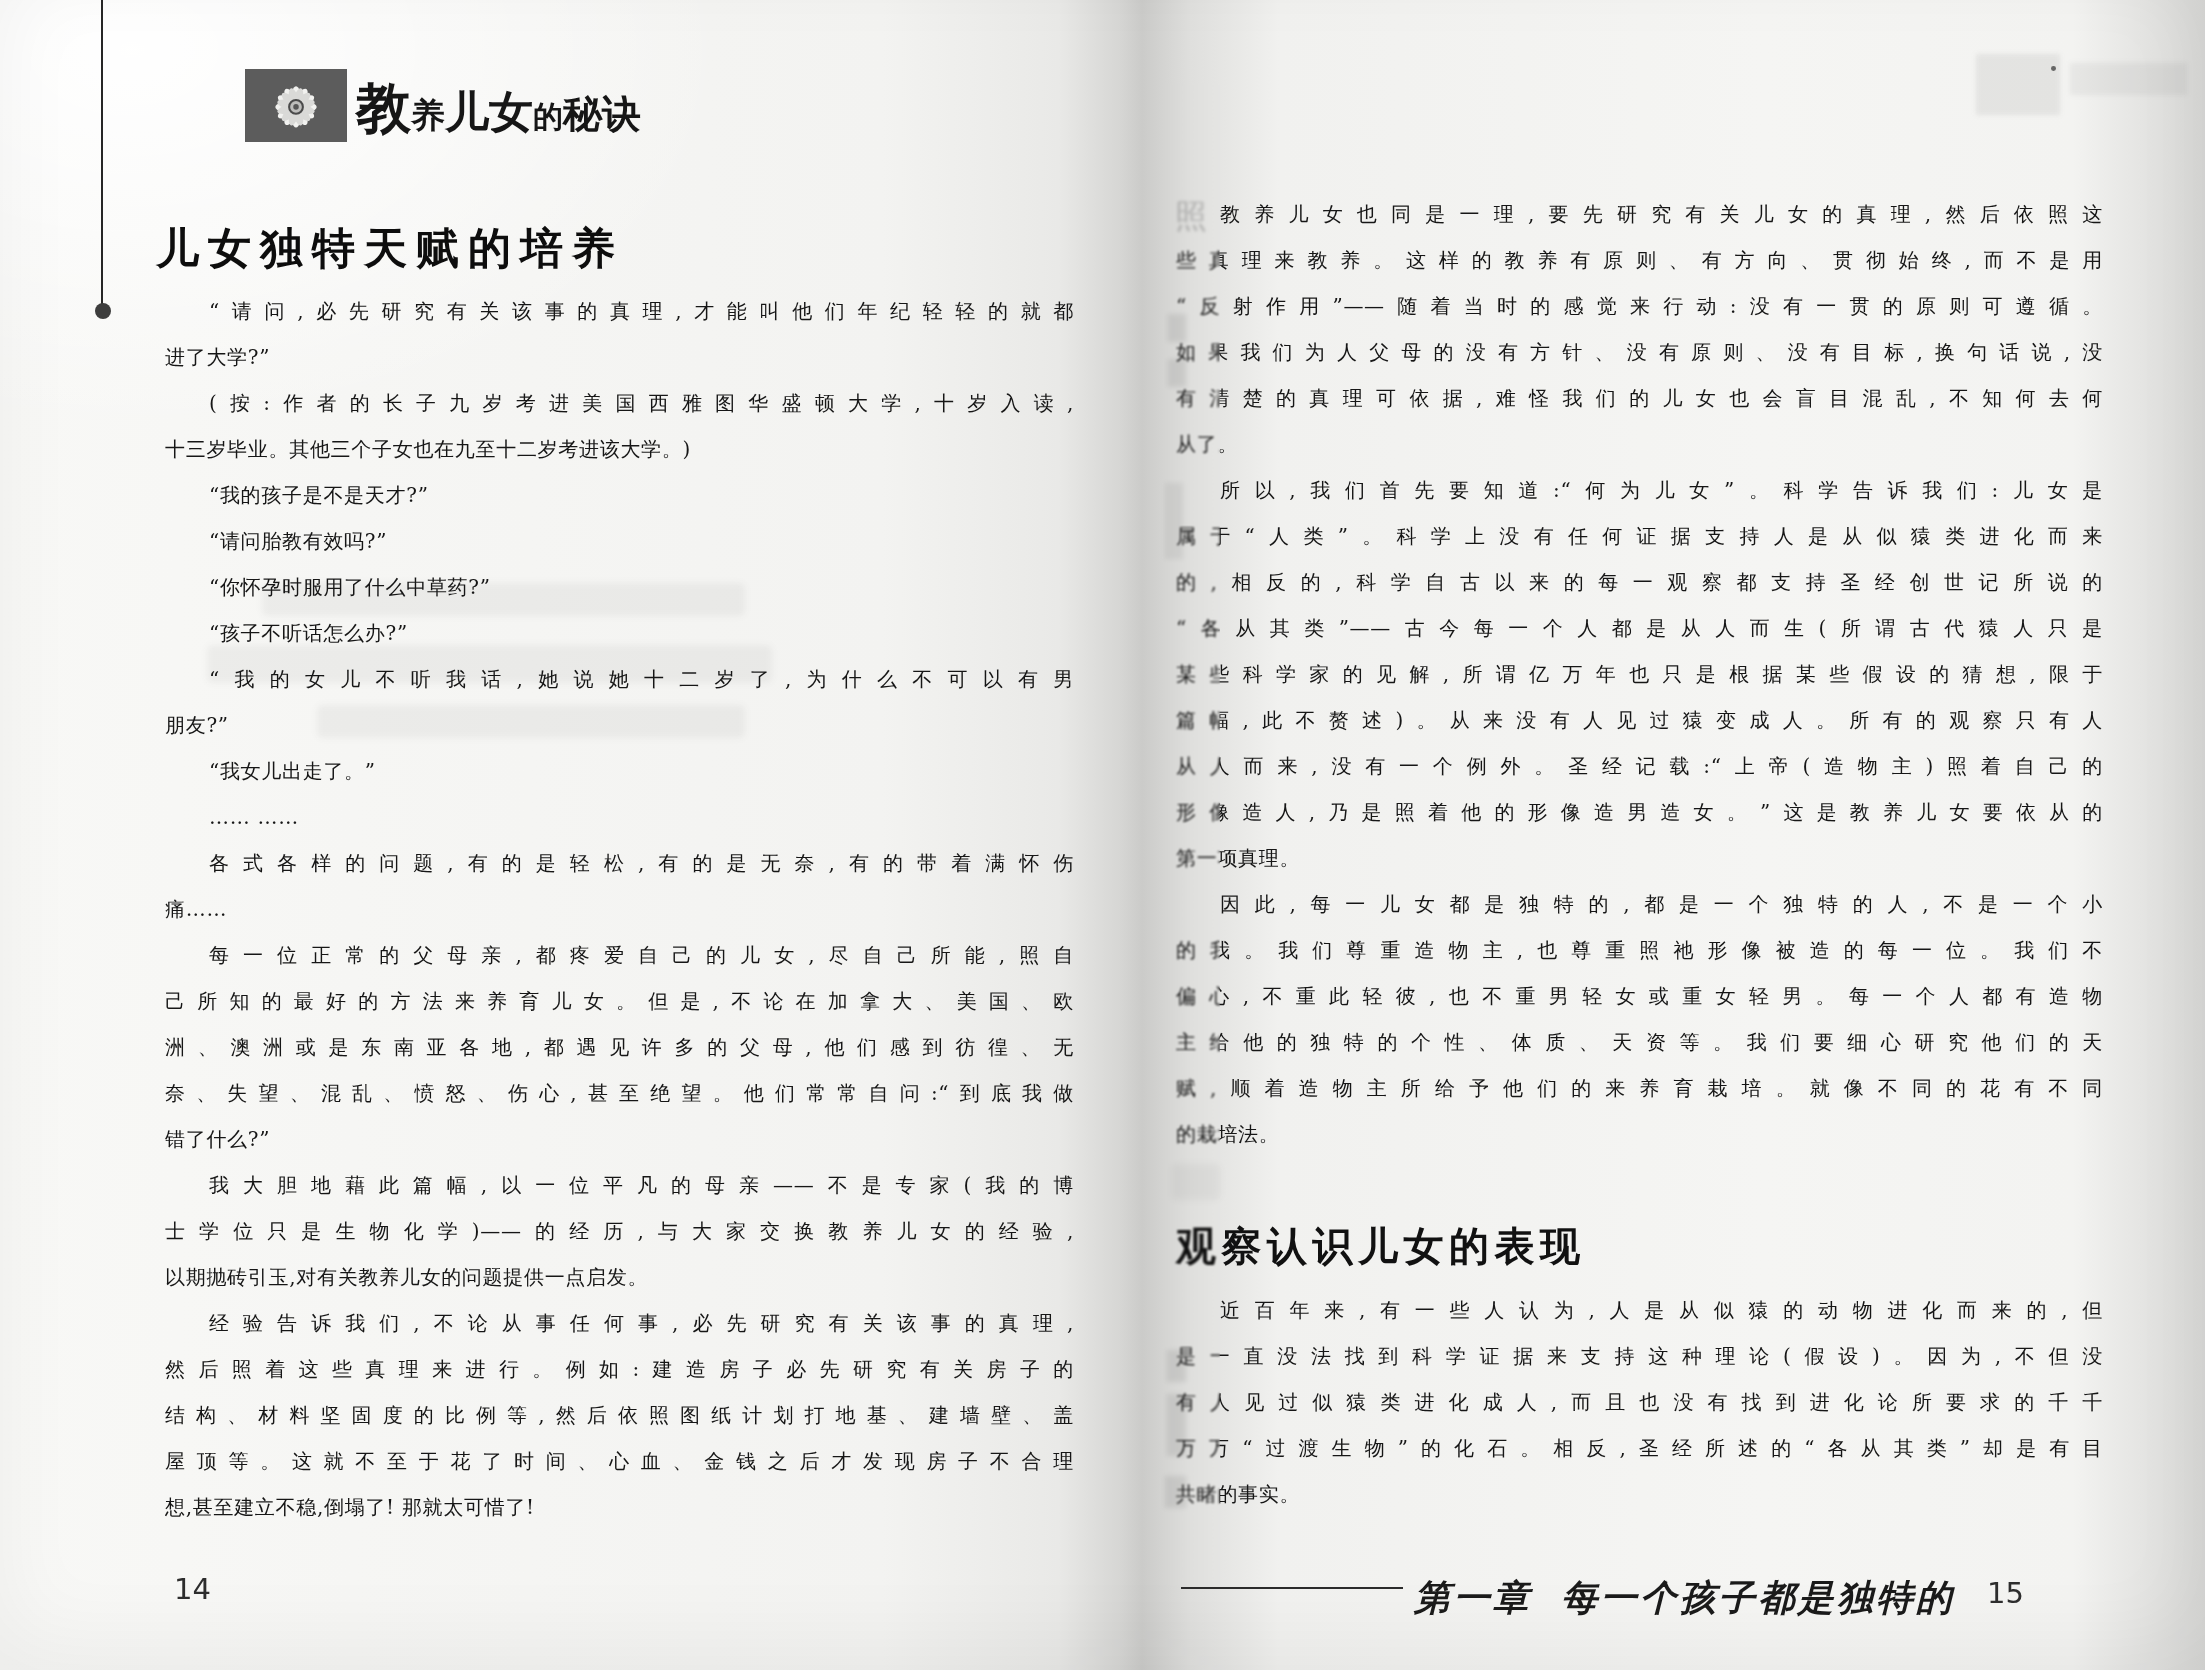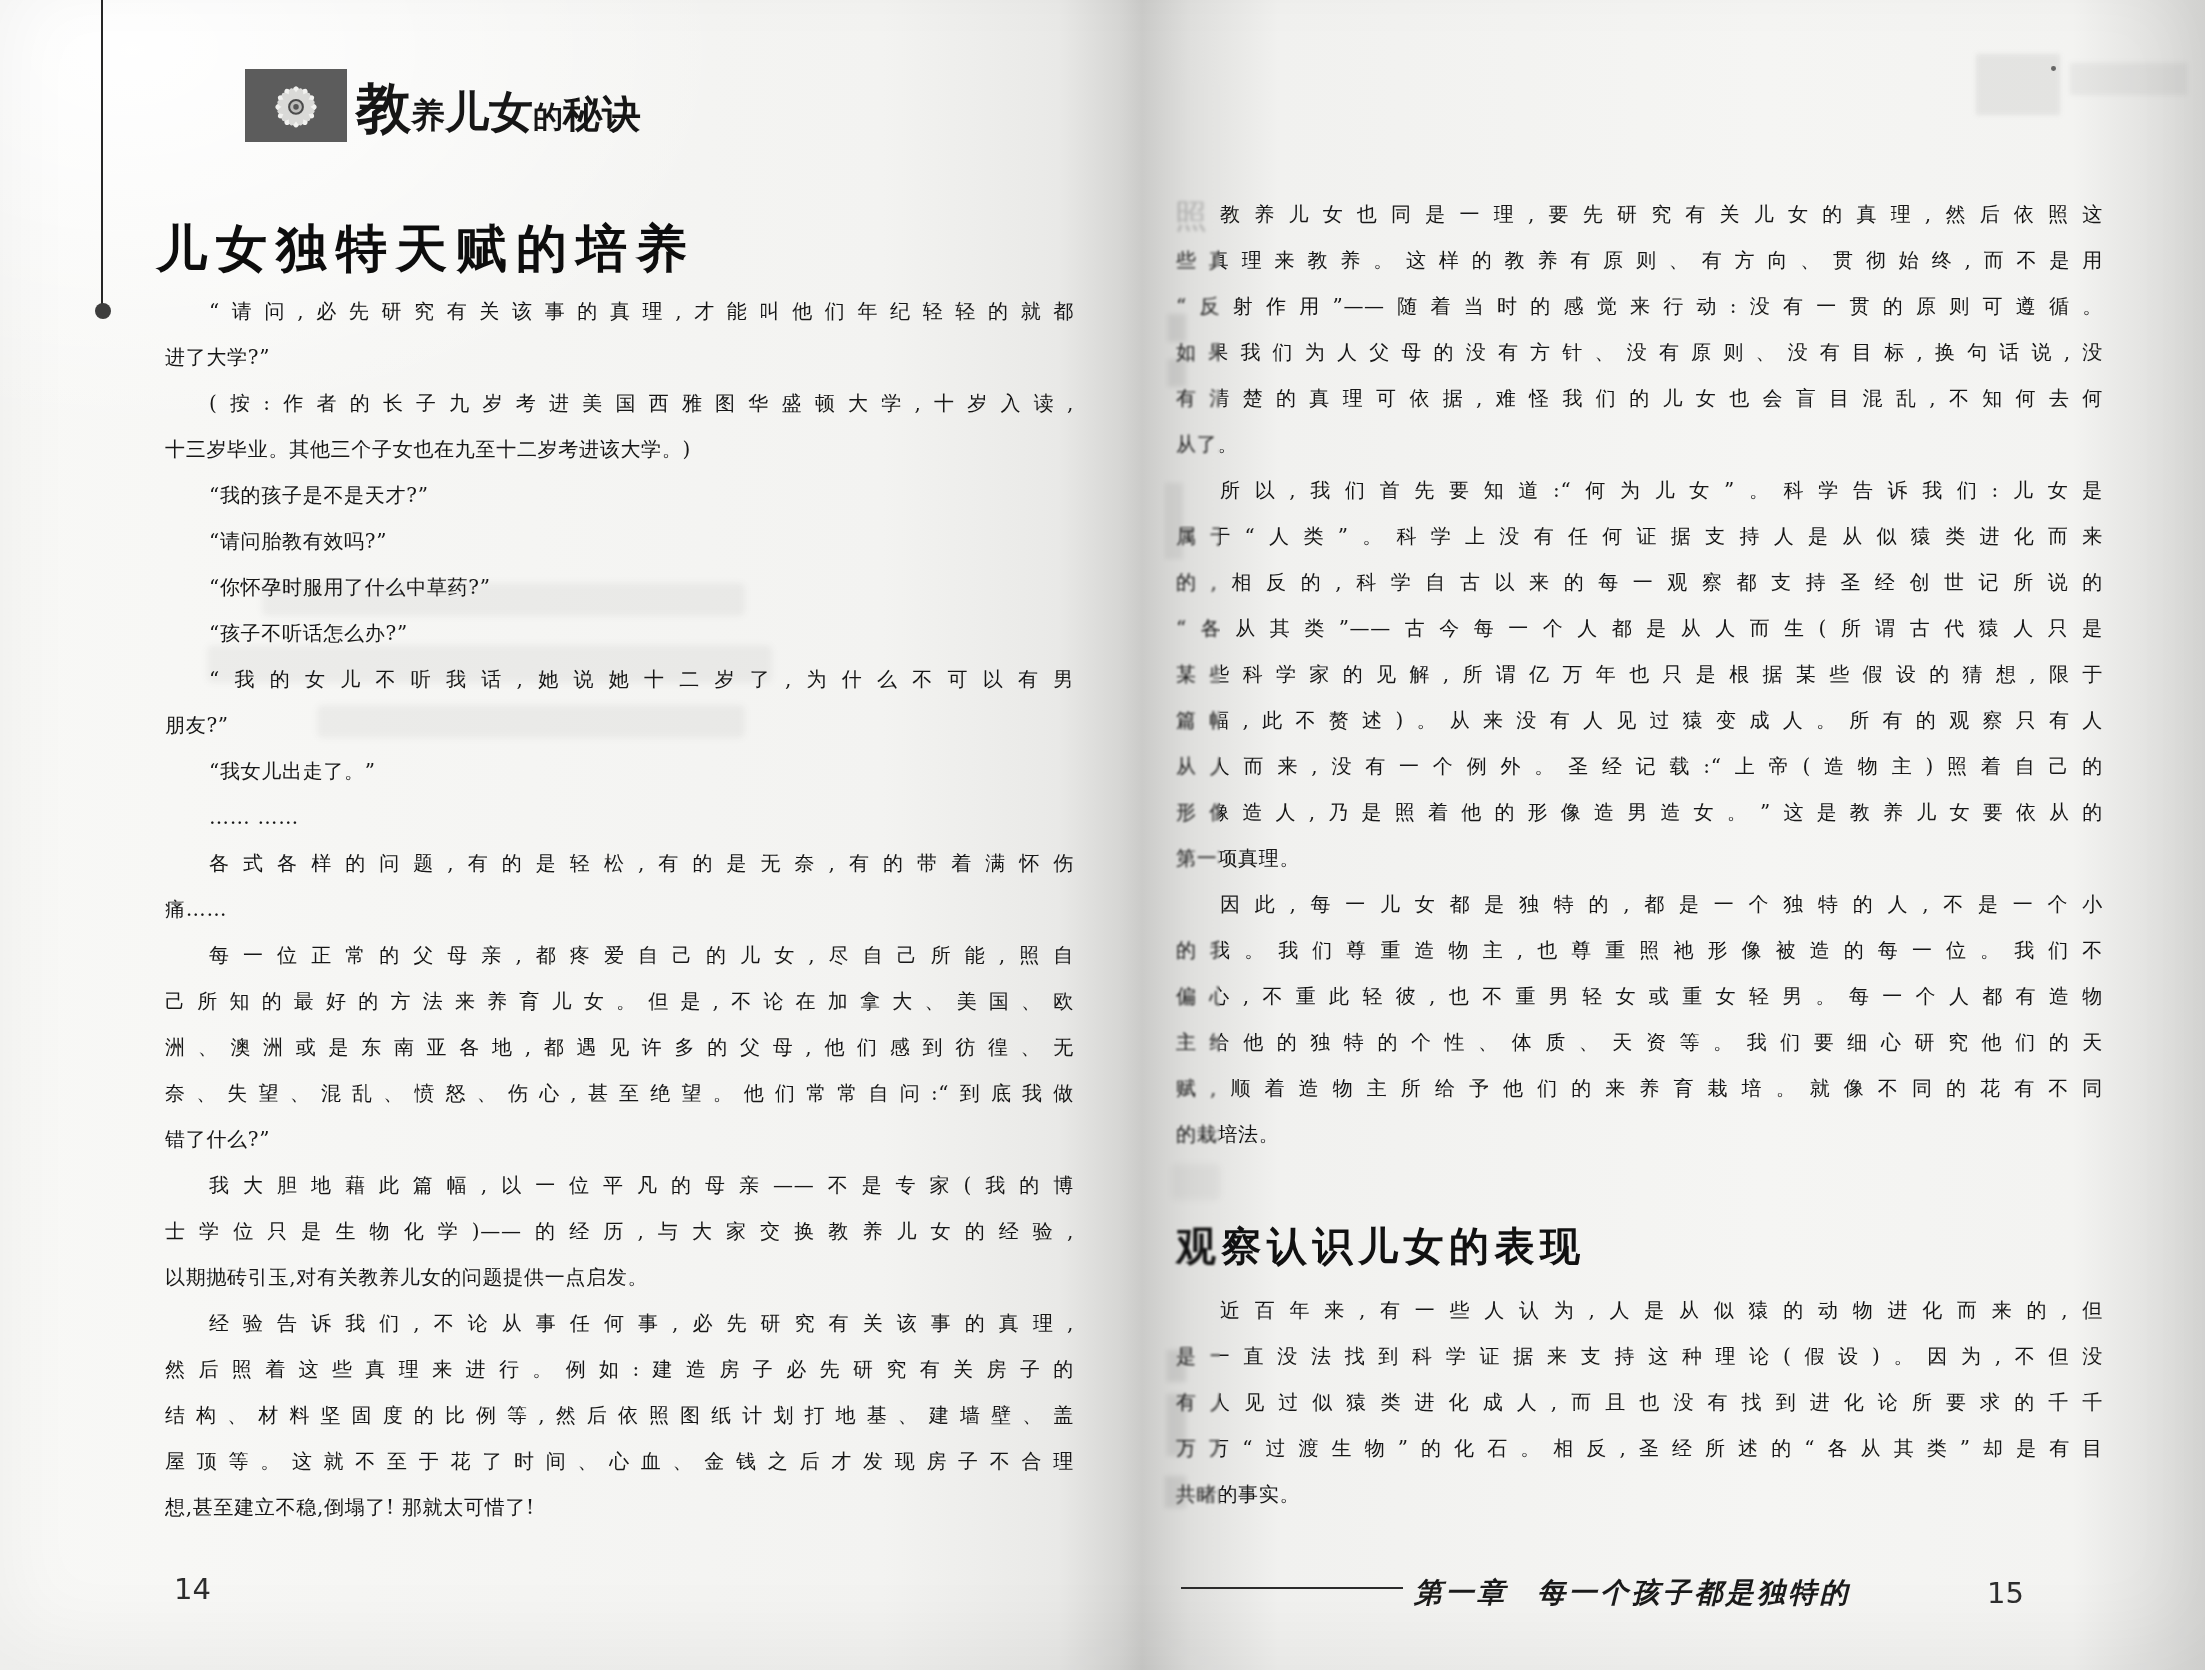--- a/index.html
+++ b/index.html
@@ -24,38 +24,38 @@
   .chapter-line{left:101px;top:0;width:2.1px;height:308px;background:#262626;}
   .chapter-dot{left:95px;top:303px;width:16px;height:16px;border-radius:50%;background:#3d3d3d;}
   
   .logo-box{left:245px;top:69px;width:102px;height:73px;background:#5c5c5c;overflow:hidden;}
   .logo-text{left:356px;top:72px;height:72px;display:flex;align-items:baseline;
              font-weight:700;white-space:nowrap;line-height:72px;}
   .lc0{font-size:55px;} .lc1{font-size:34px;} .lc2{font-size:44px;} .lc3{font-size:44px;}
   .lc4{font-size:30px;} .lc5{font-size:39px;} .lc6{font-size:39px;}
   
   .page-title{left:156px;top:221px;font-family:"DejaVu Sans","Liberation Sans",sans-serif;
-              font-weight:700;font-size:51px;letter-spacing:9px;line-height:55px;color:#0d0d0d;white-space:nowrap;}
+              font-weight:700;font-size:43px;letter-spacing:9px;line-height:55px;color:#0d0d0d;white-space:nowrap;}
   .section-title{left:1176px;top:1219px;font-family:"DejaVu Sans","Liberation Sans",sans-serif;
               font-weight:700;font-size:40px;letter-spacing:5.5px;line-height:54px;color:#111;white-space:nowrap;}
   
   .body-block{font-size:20px;line-height:46px;letter-spacing:0.7px;}
   .left-body{left:165px;top:288px;width:909px;}
   .right-body-top{left:1176px;top:191px;width:927px;}
   .right-body-bottom{left:1176px;top:1287px;width:927px;}
   .ln{height:46px;overflow:hidden;}
   .ind{text-indent:44px;}
   .fl{text-align:justify;text-align-last:justify;}
   
   .pagenum{font-family:"DejaVu Sans","Liberation Sans",sans-serif;font-size:29px;color:#2d2d2d;}
   .pn-left{left:174px;top:1572px;}
   .pn-right{left:1987px;top:1576px;font-size:29px;}
   
   .footer-rule{left:1181px;top:1587px;width:222px;height:2.1px;background:#2b2b2b;}
-  .footer-text{left:1414px;top:1574px;font-style:italic;font-weight:700;font-size:28px;
+  .footer-text{left:1414px;top:1574px;font-style:italic;font-weight:700;font-size:36px;
                letter-spacing:3.4px;white-space:nowrap;color:#1a1a1a;}
   .footer-gap{display:inline-block;width:29px;}
   
   .ghost{background:rgba(60,60,60,.055);filter:blur(3.4px);border-radius:5.5px;}
   .g1{left:262px;top:583px;width:483px;height:33px;}
   .g2{left:207px;top:645px;width:565px;height:38px;}
   .g3{left:317px;top:705px;width:428px;height:33px;}
   .g4{left:1172px;top:1164px;width:48px;height:36px;background:rgba(60,60,60,.05);}
   .smudge{background:rgba(70,70,70,.12);filter:blur(2.1px);}
   .s1{left:1168px;top:314px;width:18px;height:27.6px;}

